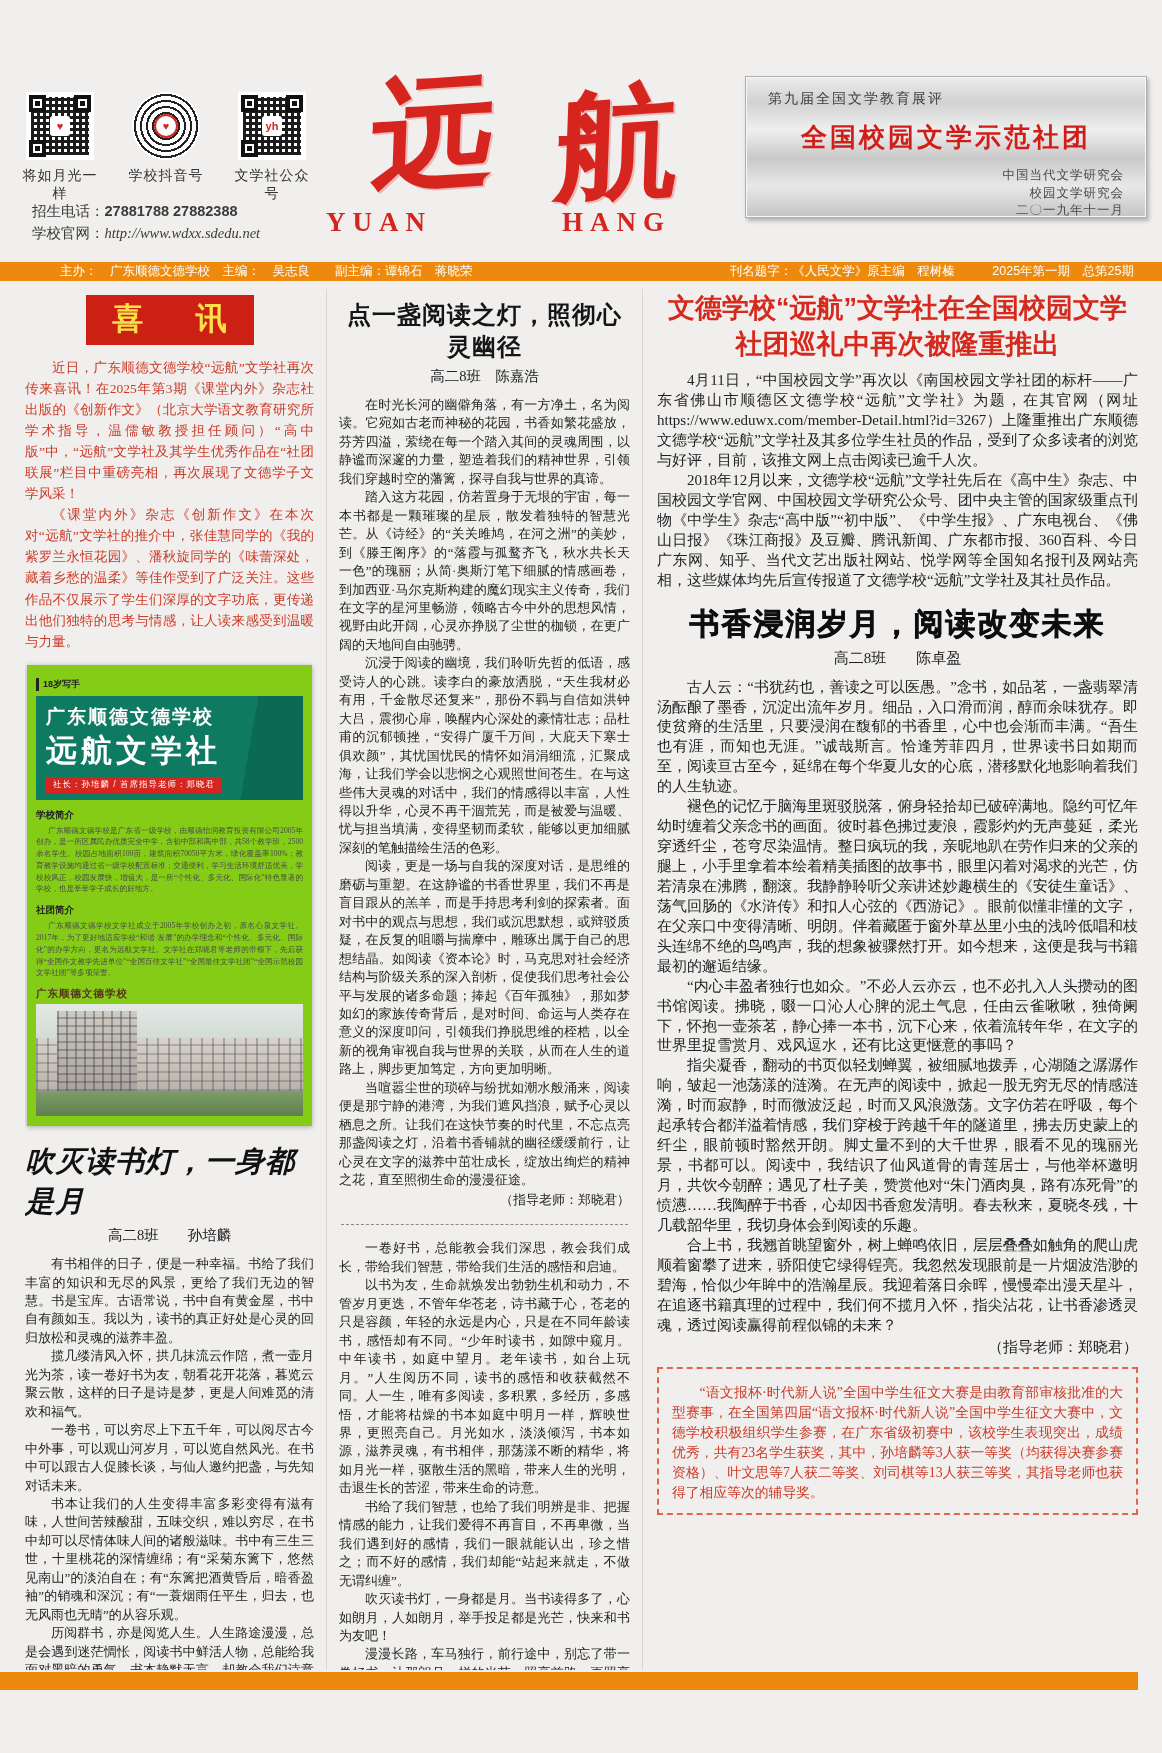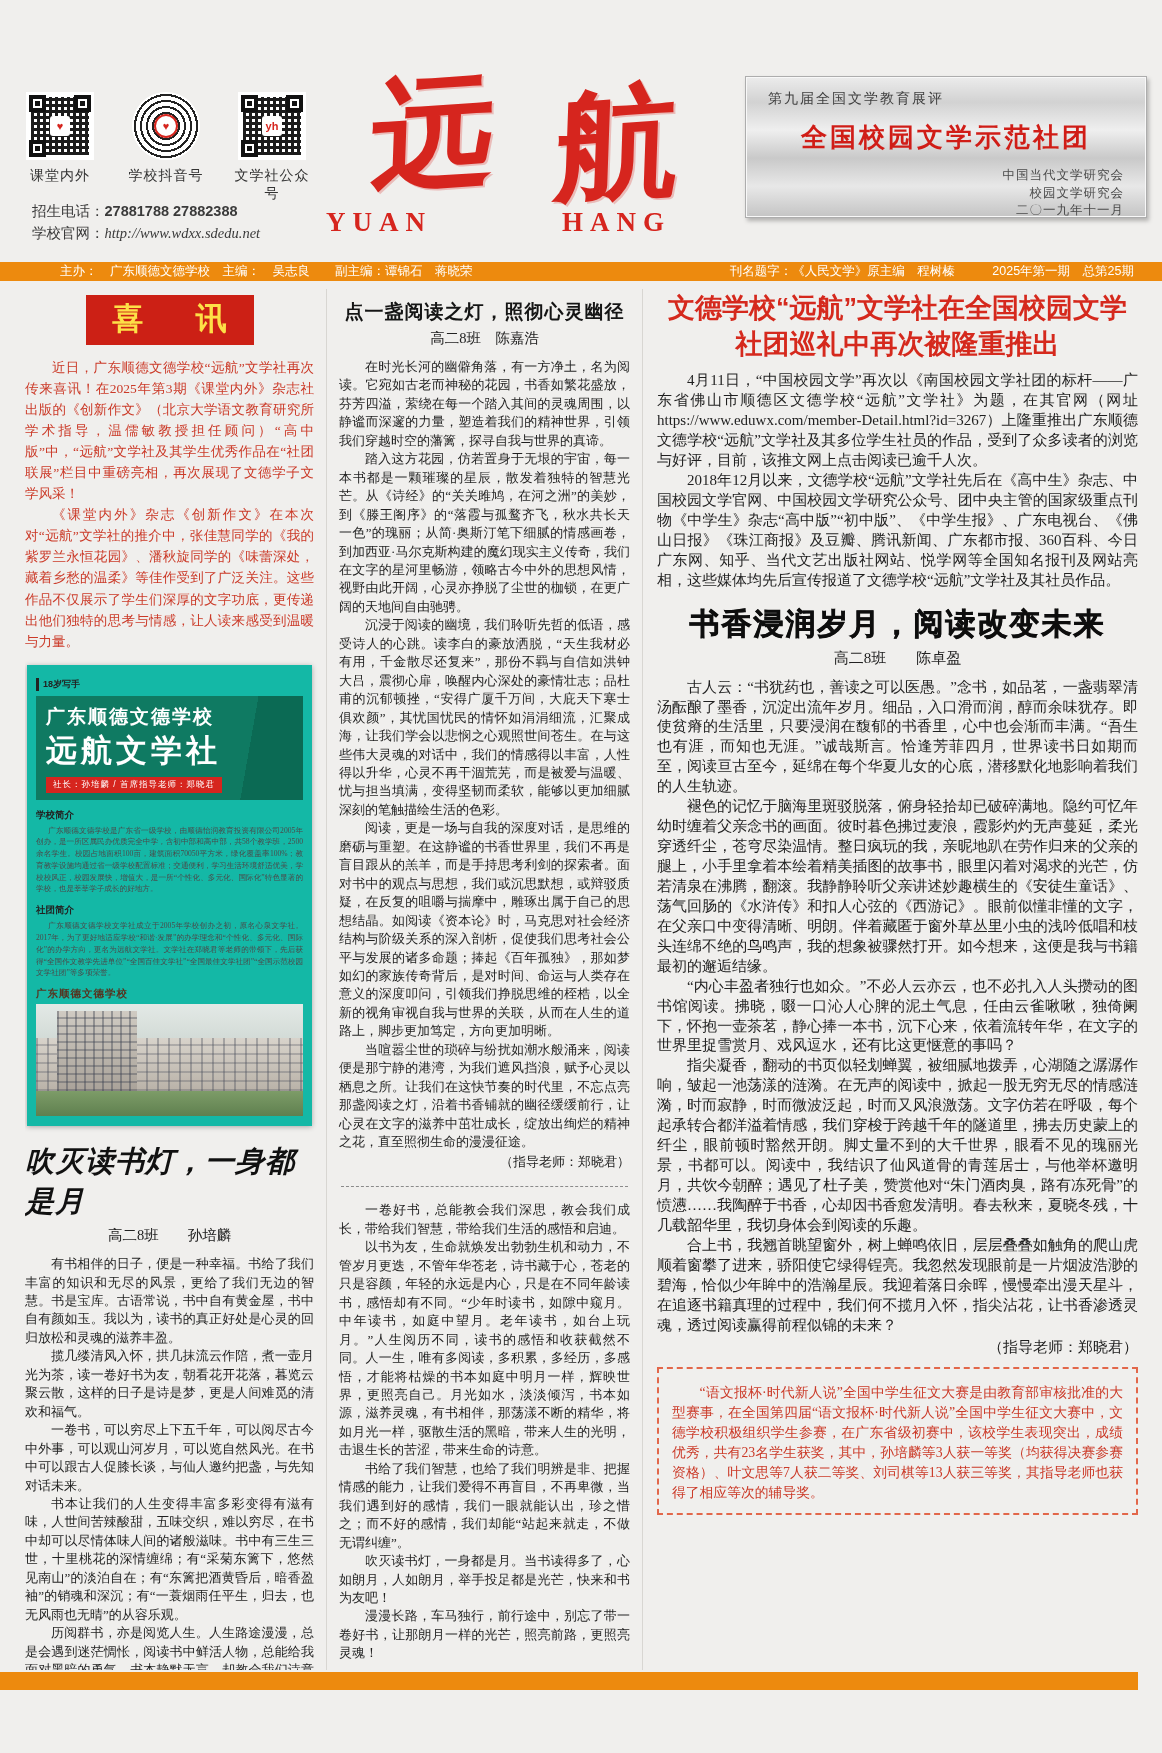--- a/index.html
+++ b/index.html
@@ -59,21 +59,21 @@
   .col { overflow:hidden; height:100%; }
   .col1 { width:302px; padding-right:12px; border-right:1px solid #d8d6d2; }
   .col2 { width:316px; padding:0 12px; border-right:1px solid #d8d6d2; }
   .col3 { width:495px; padding-left:14px; }
 
   .goodnews-title { width:168px; margin:6px auto 12px; background:#cc2015; color:#fde047; text-align:center;
     font-size:31px; font-weight:bold; font-family:"Liberation Sans",sans-serif;
     letter-spacing:22px; padding:3px 0 5px 22px; }
   .red-text p { color:#cb3a28; font-size:13.5px; line-height:1.56; text-indent:2em; text-align:justify; }
 
-  .poster { margin:13px 2px 10px; background:#14b8a6; box-shadow:0 1px 5px rgba(0,0,0,.3); padding:8px 9px 10px; }
+  .poster { margin:13px 2px 10px; background:#84cc16; box-shadow:0 1px 5px rgba(0,0,0,.3); padding:8px 9px 10px; }
   .poster-tag { font-size:9px; font-weight:bold; color:#222; border-left:3px solid #222; padding-left:4px;
     font-family:"Liberation Sans",sans-serif; margin-bottom:5px; display:inline-block; }
   .poster-banner { background:linear-gradient(100deg,#0f7a62 0 78%, #0b6a54 78%); color:#fff; padding:8px 10px 7px; }
   .pb-l1 { font-size:19px; font-weight:bold; letter-spacing:2px; font-family:"Liberation Sans",sans-serif; }
   .pb-l2 { font-size:31px; font-weight:bold; letter-spacing:4px; font-family:"Liberation Sans",sans-serif; }
   .pb-sub { display:inline-block; margin-top:5px; background:#d6251e; color:#fff; font-size:8.5px;
     padding:2px 7px; font-family:"Liberation Sans",sans-serif; letter-spacing:1px; }
   .poster-sec { margin-top:9px; }
   .poster-sec h5 { font-size:9.5px; color:#222; font-family:"Liberation Sans",sans-serif; margin-bottom:3px; }
   .poster-sec p { font-size:7.6px; color:#4a4a4a; line-height:1.55; text-indent:1.6em; text-align:justify; }
@@ -90,21 +90,21 @@
       linear-gradient(180deg,#cfcac2,#a9a299); }
   .pp-green { position:absolute; inset:78% 0 0 0; background:linear-gradient(180deg,#7d9c68,#5f804f); }
 
   .cal-title { margin:16px 0 4px; text-align:left; font-size:29px; font-weight:bold;
     font-family:"DejaVu Serif",serif; font-style:italic; letter-spacing:1px; color:#111; }
   .byline { text-align:center; font-size:14.5px; color:#222; margin:4px 0 10px; }
   .body-text p { font-size:13px; line-height:1.42; text-indent:2em; text-align:justify; color:#1f1f1f; }
   .credit { text-align:right; font-size:13px; color:#1f1f1f; margin-top:2px; }
   .dashed-divider { border-top:1.5px dashed #8a8a8a; margin:15px 2px 14px; }
 
-  .a-title { margin:10px 0 4px; text-align:center; font-size:19px; font-weight:bold;
+  .a-title { margin:10px 0 4px; text-align:center; font-size:24px; font-weight:bold;
     color:#151515; font-family:"Liberation Sans",sans-serif; letter-spacing:1px; }
 
   .news-title { margin:2px 0 9px; text-align:center; color:#d5291d; font-size:27px; font-weight:bold;
     line-height:1.32; font-family:"Liberation Sans",sans-serif; }
   .col3 .body-text p { font-size:15px; line-height:1.33; }
   .a2-title { margin:13px 0 2px; text-align:center; font-size:30px; font-weight:900; color:#0e0e0e;
     font-family:"Liberation Sans",sans-serif; letter-spacing:2px; -webkit-text-stroke:.6px #0e0e0e; }
   .col3 .byline { font-size:15px; }
   .col3 .credit { font-size:15px; }
 
@@ -122,21 +122,21 @@
 
   <div class="qr-row">
     <div class="qr-item">
       <div class="qr">
         <div class="mod"></div>
           <i class="eye tl"></i>
           <i class="eye tr"></i>
           <i class="eye bl"></i>
         <span class="badge">♥</span>
       </div>
-      <span class="qr-label">课堂内外</span>
+      <span class="qr-label">将如月光一样</span>
     </div>
     <div class="qr-item">
       <div class="qr round">
         <div class="mod"></div>
         <span class="badge">♥</span>
       </div>
       <span class="qr-label">学校抖音号</span>
     </div>
     <div class="qr-item">
       <div class="qr">

